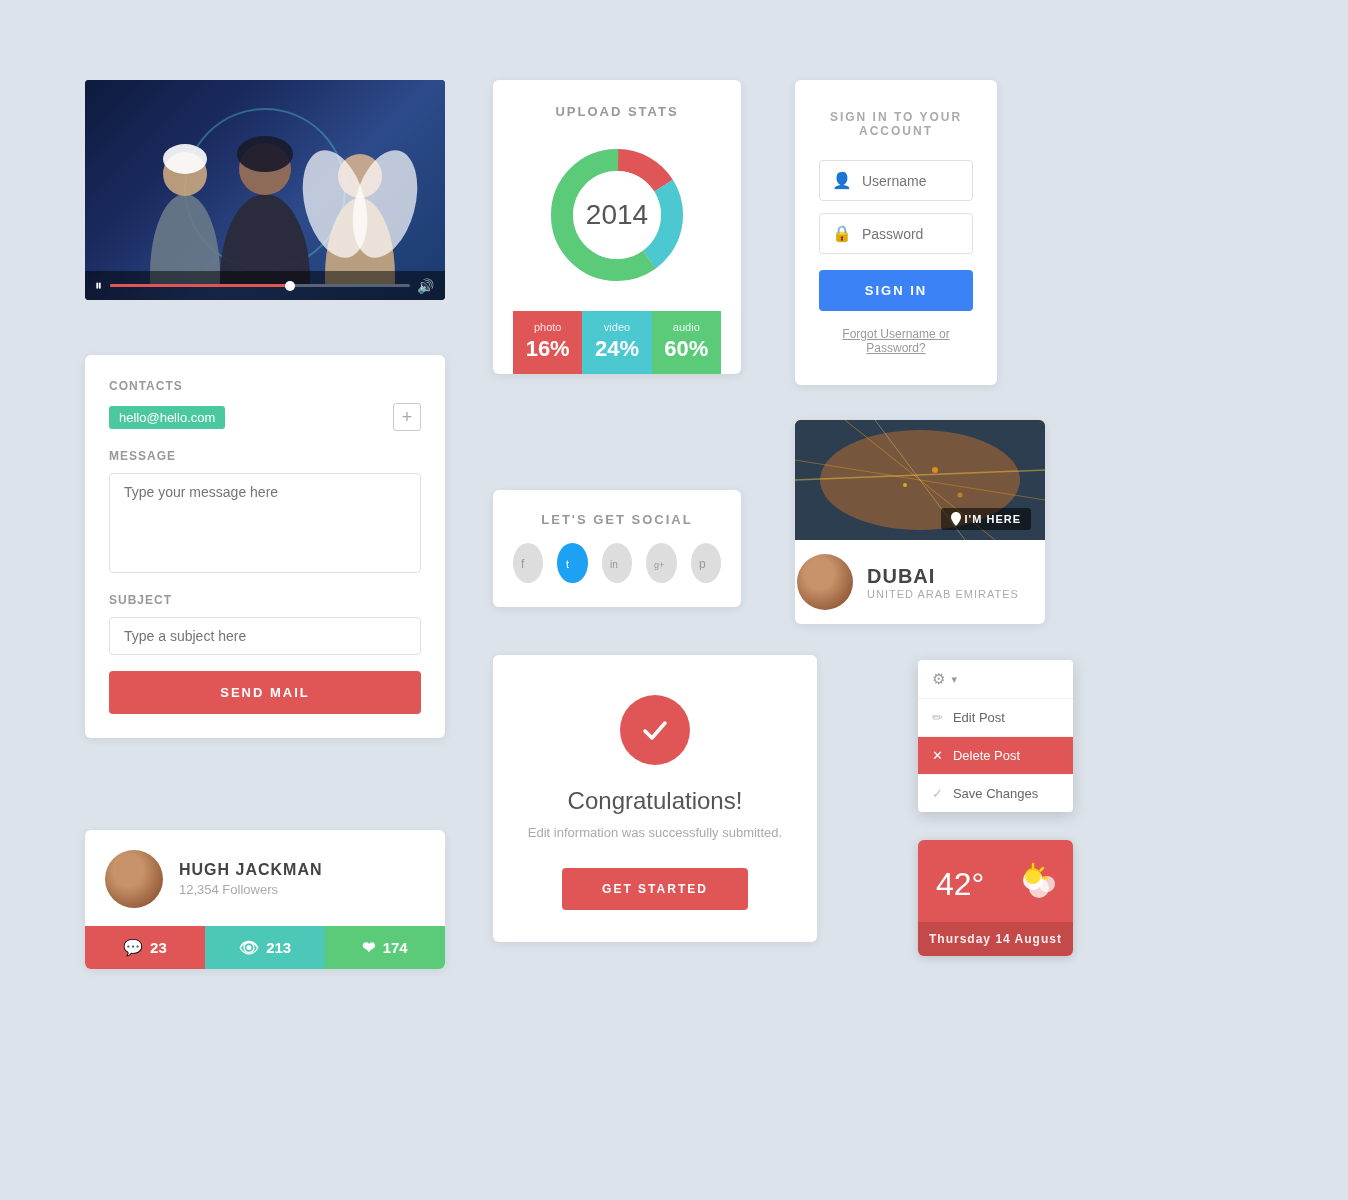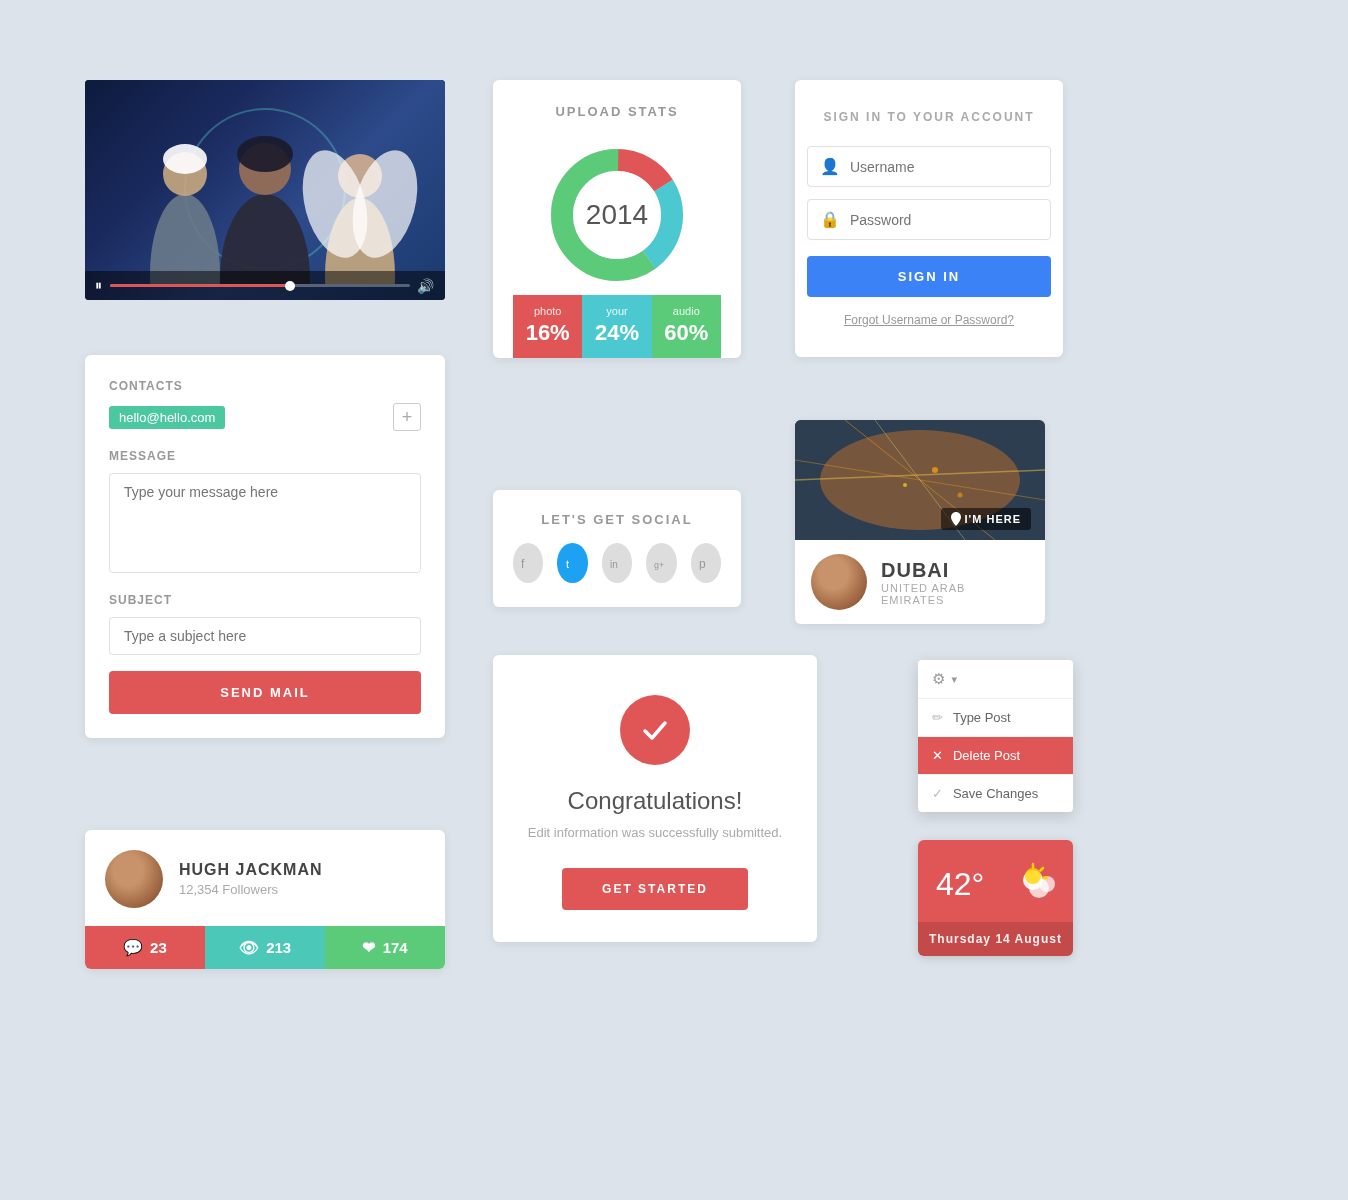--- a/index.html
+++ b/index.html
@@ -234,20 +234,21 @@
       letter-spacing: 2px;
       text-align: center;
       text-transform: uppercase;
       margin-bottom: 16px;
     }
     .donut-container {
       display: flex;
       justify-content: center;
       align-items: center;
       margin-bottom: 0;
+      padding-bottom: 16px;
     }
     .donut-wrap {
       position: relative;
       width: 160px;
       height: 160px;
     }
     .donut-label {
       position: absolute;
       top: 50%;
       left: 50%;
@@ -356,25 +357,25 @@
       letter-spacing: 2px;
       text-transform: uppercase;
       cursor: pointer;
     }
 
     
     .signin-card {
       position: absolute;
       top: 80px;
       left: 795px;
-      width: 268px;
+      width: 202px;
       background: white;
       border-radius: 6px;
       box-shadow: 0 2px 10px rgba(0,0,0,0.08);
-      padding: 30px 12px;
+      padding: 30px 24px;
     }
     .signin-title {
       font-size: 12px;
       font-weight: 700;
       color: #aaa;
       letter-spacing: 2px;
       text-align: center;
       text-transform: uppercase;
       margin-bottom: 22px;
     }
@@ -449,21 +450,21 @@
       padding: 4px 10px;
       border-radius: 3px;
       display: flex;
       align-items: center;
       gap: 4px;
     }
     .location-user {
       display: flex;
       align-items: center;
       gap: 14px;
-      padding: 14px 16px;
+      padding: 14px 2px;
     }
     .loc-avatar {
       width: 56px;
       height: 56px;
       border-radius: 50%;
       background: radial-gradient(ellipse at 40% 35%, #c8936a 30%, #7a4020 100%);
       flex-shrink: 0;
     }
     .loc-city {
       font-size: 20px;
@@ -650,21 +651,21 @@
       </svg>
       <div class="donut-label">2014</div>
     </div>
   </div>
   <div class="stats-bars">
     <div class="stat-bar stat-bar-photo">
       <div class="stat-bar-type">photo</div>
       <div class="stat-bar-pct">16%</div>
     </div>
     <div class="stat-bar stat-bar-video">
-      <div class="stat-bar-type">your</div>
+      <div class="stat-bar-type">video</div>
       <div class="stat-bar-pct">24%</div>
     </div>
     <div class="stat-bar stat-bar-audio">
       <div class="stat-bar-type">audio</div>
       <div class="stat-bar-pct">60%</div>
     </div>
   </div>
 </div>
 
 <div class="social-card">
@@ -753,21 +754,21 @@
   </div>
 </div>
 
 <div class="dropdown-menu">
   <div class="dropdown-header">
     <span class="gear-icon">⚙</span>
     <span class="chevron">▾</span>
   </div>
   <div class="menu-item">
     <span class="menu-icon">✏</span>
-    <span>Type Post</span>
+    <span>Edit Post</span>
   </div>
   <div class="menu-item active">
     <span class="menu-icon">✕</span>
     <span>Delete Post</span>
   </div>
   <div class="menu-item">
     <span class="menu-icon">✓</span>
     <span>Save Changes</span>
   </div>
 </div>

